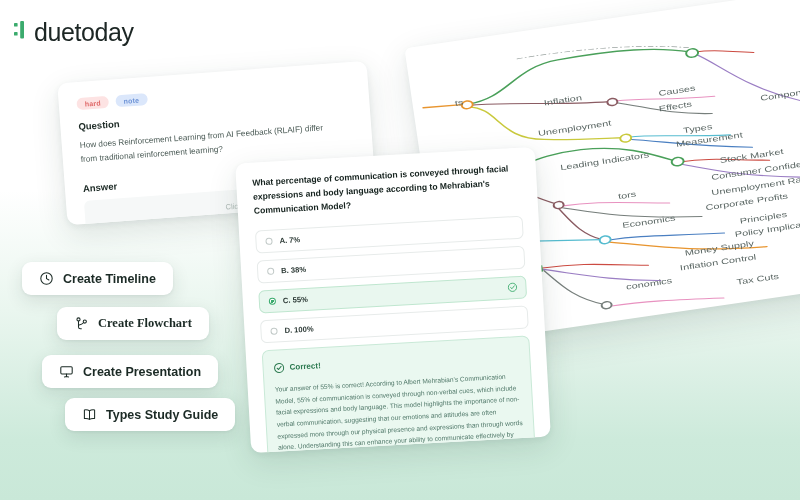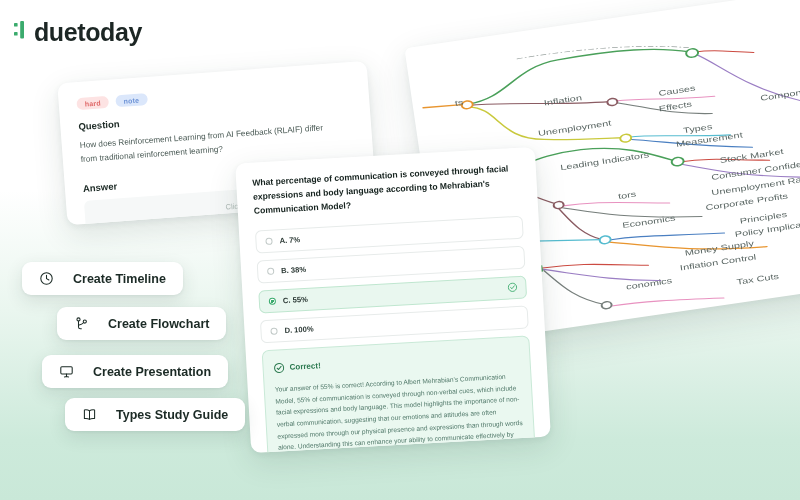--- a/index.html
+++ b/index.html
@@ -15,21 +15,21 @@
     overflow: hidden;
   }
 
   
   #logo {
     position: absolute; left: 14px; top: 18px;
     display: flex; align-items: center; gap: 5px;
   }
   #logo .mark { display: block; }
   #logo .word {
-    font-size: 25px; font-weight: 700; letter-spacing: -0.4px;
+    font-size: 25px; font-weight: 400; letter-spacing: -0.4px;
     color: #1c2624; line-height: 1;
   }
 
   
   .card {
     position: absolute;
     background: #ffffff;
     border-radius: 10px;
     box-shadow: 0 10px 30px rgba(30,60,50,.13), 0 2px 6px rgba(30,60,50,.07);
   }
@@ -111,30 +111,30 @@
     margin-top: 4px; background: #eaf8f0; border: 1px solid #c9e9d7;
     border-radius: 7px; padding: 9px 10px;
   }
   .result-head { display: flex; align-items: center; gap: 5px; margin-bottom: 6px; }
   .result-head .rh-text { font-size: 8px; font-weight: 700; color: #2c7a50; }
   .result-body { font-size: 6.6px; line-height: 1.78; color: #51796a; }
 
   
   .action-btn {
     position: absolute;
-    display: flex; align-items: center; gap: 19px;
+    display: flex; align-items: center; gap: 9px;
     background: #ffffff; border-radius: 9px;
     padding: 9px 17px;
     box-shadow: 0 6px 18px rgba(30,60,50,.12), 0 1px 3px rgba(30,60,50,.07);
     font-size: 12.5px; font-weight: 600; color: #1b2a25;
     white-space: nowrap;
   }
   .action-btn .ic { display: flex; align-items: center; }
   #btn-timeline     { left: 22px;  top: 262px; }
-  #btn-flowchart    { left: 57px;  top: 307px; }
+  #btn-flowchart    { left: 57px;  top: 307px; font-family: Liberation Serif, serif; }
   #btn-presentation { left: 28px;  top: 355px; margin-left: 14px; }
   #btn-studyguide   { left: 65px;  top: 398px; }
 </style>
 </head>
 <body>
 
 <div id="stage">
 
   <div id="logo">
     <span class="mark">

